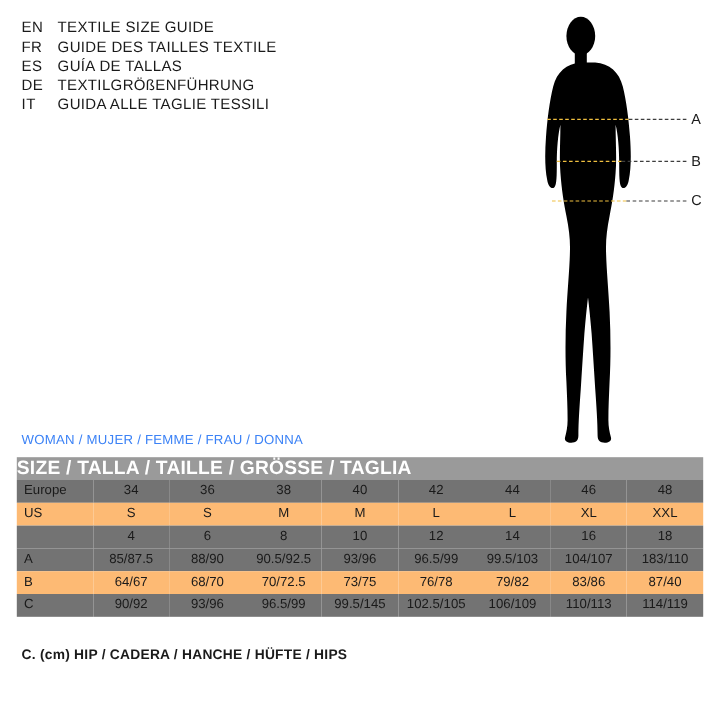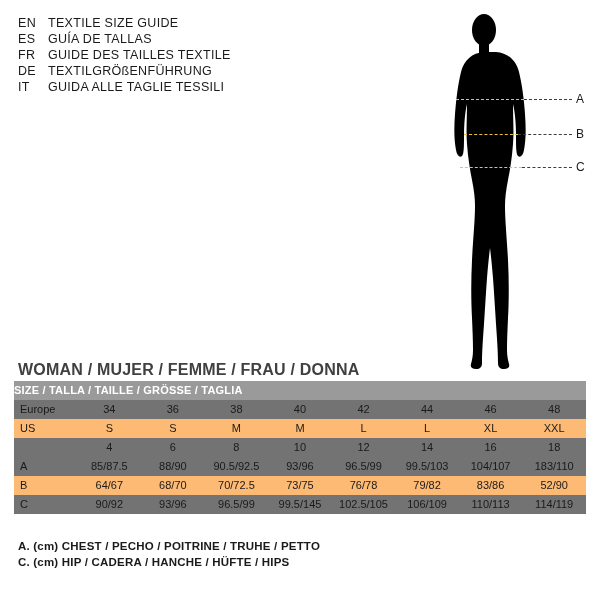--- a/index.html
+++ b/index.html
@@ -73,24 +73,24 @@
   .measure-line-y {
     position: absolute;
     border-top: 1.5px dashed #f0c040;
   }
 
   
   .woman-title {
     position: absolute;
     top: 361px;
     left: 18px;
-    font-size: 16px;
-    font-weight: bold;
+    font-size: 11px;
+    font-weight: normal;
     letter-spacing: 0.2px;
-    color: #404040;
+    color: #3b82f6;
   }
 
   
   .table-wrap {
     position: absolute;
     top: 381px;
     left: 14px;
     width: 572px;
   }
   table.size-table {
@@ -101,21 +101,21 @@
   }
   table.size-table td {
     padding: 2px 0 2px 0;
     height: 15px;
     line-height: 13px;
   }
   .row-head td {
     background: #9a9a9a;
     color: #ffffff;
     font-weight: bold;
-    font-size: 11px;
+    font-size: 16px;
     letter-spacing: 0.2px;
     padding-left: 6px;
     height: 16px;
   }
   .row-shade td {
     background: #737373;
   }
   .row-plain td {
     background: #fdba74;
   }
@@ -147,26 +147,26 @@
 <body>
 
 <div class="page">
 
   <div class="lang-block">
     <div class="lang-row">
       <span class="lang-code">EN</span>
       <span class="lang-text">TEXTILE SIZE GUIDE</span>
     </div>
     <div class="lang-row">
+      <span class="lang-code">FR</span>
+      <span class="lang-text">GUIDE DES TAILLES TEXTILE</span>
+    </div>
+    <div class="lang-row">
       <span class="lang-code">ES</span>
       <span class="lang-text">GUÍA DE TALLAS</span>
-    </div>
-    <div class="lang-row">
-      <span class="lang-code">FR</span>
-      <span class="lang-text">GUIDE DES TAILLES TEXTILE</span>
     </div>
     <div class="lang-row">
       <span class="lang-code">DE</span>
       <span class="lang-text">TEXTILGRÖßENFÜHRUNG</span>
     </div>
     <div class="lang-row">
       <span class="lang-code">IT</span>
       <span class="lang-text">GUIDA ALLE TAGLIE TESSILI</span>
     </div>
   </div>
@@ -293,36 +293,35 @@
 
         <tr class="row-plain">
           <td class="cell-label">B</td>
           <td class="cell-val">64/67</td>
           <td class="cell-val">68/70</td>
           <td class="cell-val">70/72.5</td>
           <td class="cell-val">73/75</td>
           <td class="cell-val">76/78</td>
           <td class="cell-val">79/82</td>
           <td class="cell-val">83/86</td>
-          <td class="cell-val">52/90</td>
+          <td class="cell-val">87/40</td>
         </tr>
 
         <tr class="row-shade">
           <td class="cell-label">C</td>
           <td class="cell-val">90/92</td>
           <td class="cell-val">93/96</td>
           <td class="cell-val">96.5/99</td>
           <td class="cell-val">99.5/145</td>
           <td class="cell-val">102.5/105</td>
           <td class="cell-val">106/109</td>
           <td class="cell-val">110/113</td>
           <td class="cell-val">114/119</td>
         </tr>
       </tbody>
     </table>
   </div>
 
   <div class="legend">
-    <div class="legend-row">A. (cm) CHEST / PECHO / POITRINE / TRUHE / PETTO</div>
     <div class="legend-row">C. (cm) HIP / CADERA / HANCHE / HÜFTE / HIPS</div>
   </div>
 
 </div>
 
 </body></html>

